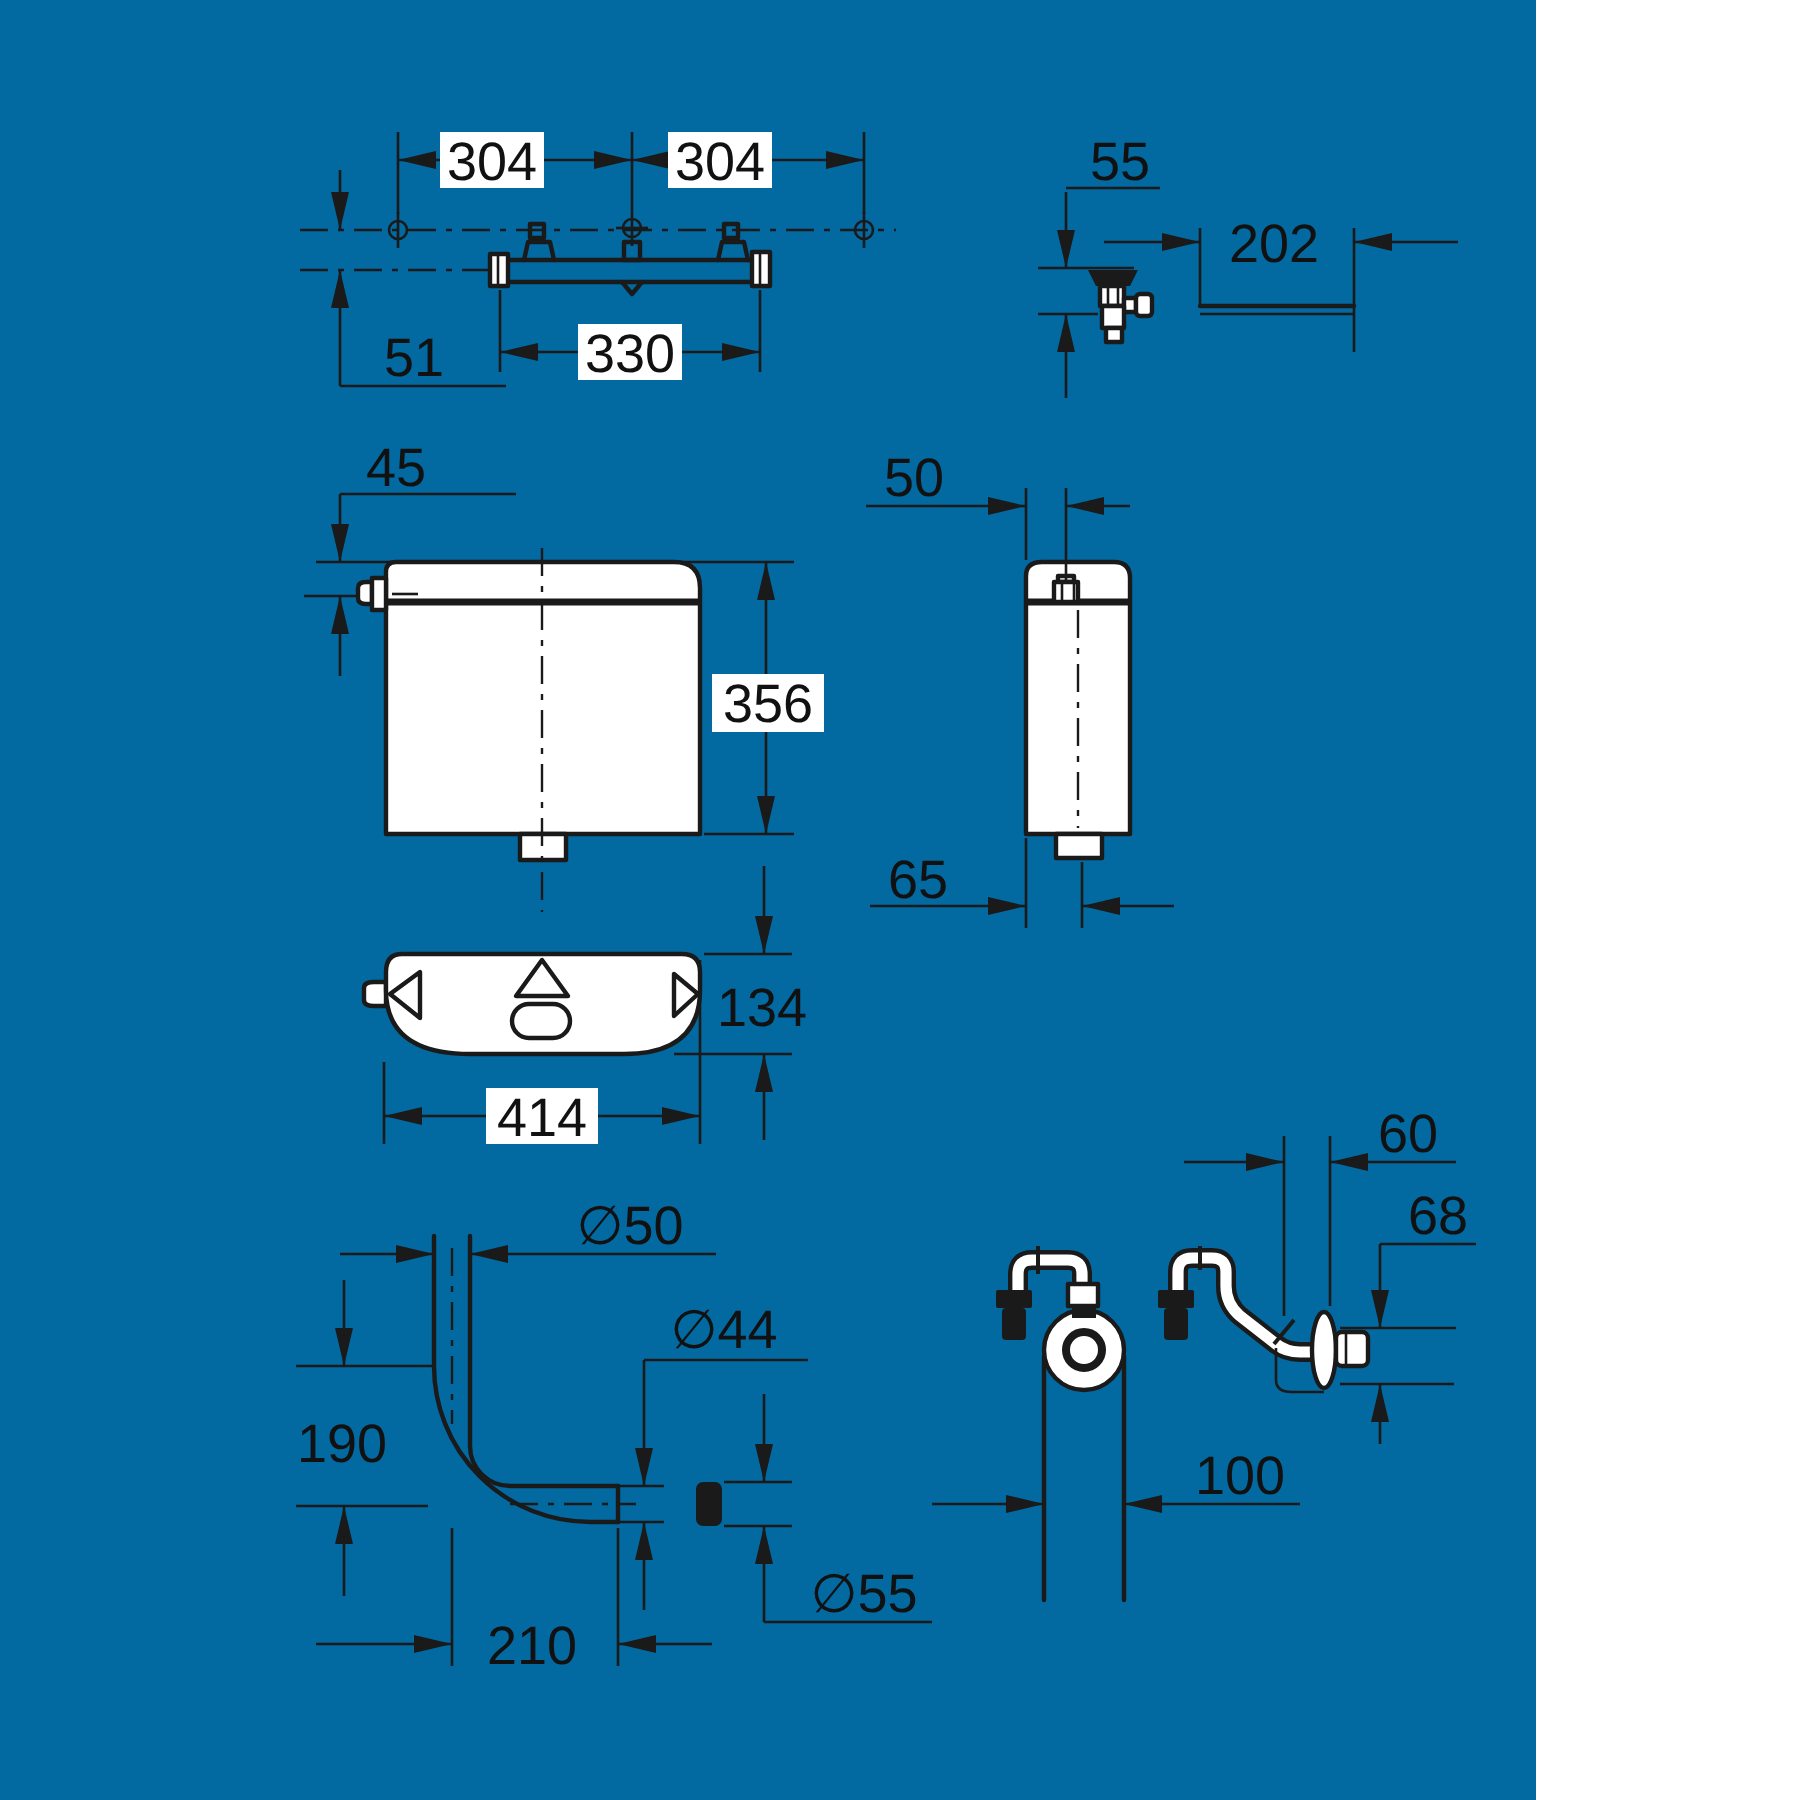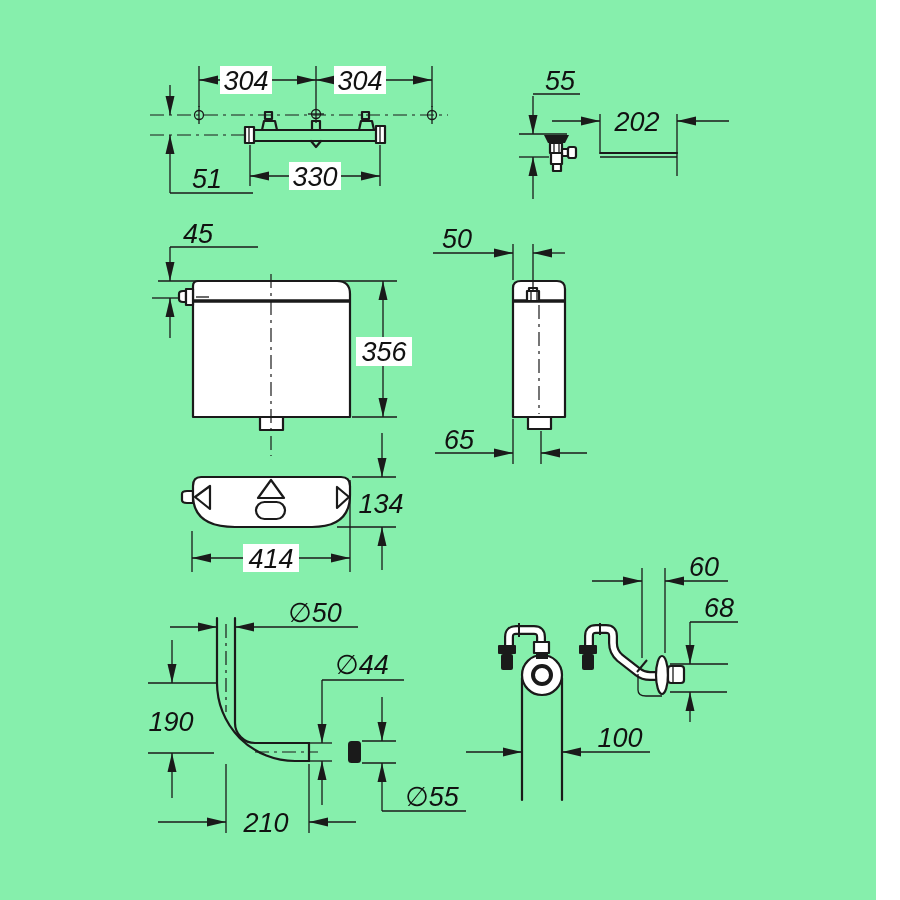--- a/index.html
+++ b/index.html
@@ -1,16 +1,16 @@
 <!DOCTYPE html>
 <html><head>
 <meta charset="utf-8">
 <style>
   html,body{margin:0;padding:0;background:#fff;}
-  .sheet{position:relative;width:876px;height:900px;background:#86efac;font-family:"Liberation Sans","DejaVu Sans",sans-serif;font-style:italic;}
+  .sheet{position:relative;width:768px;height:900px;background:#0369a1;font-family:"Liberation Sans","DejaVu Sans",sans-serif;}
   svg{display:block;}
   .ol{fill:none;stroke:#1a1a1a;stroke-width:2.2;stroke-linejoin:round;stroke-linecap:round;}
   .olw{fill:#fff;stroke:#1a1a1a;stroke-width:2.2;stroke-linejoin:round;}
   .bold{fill:none;stroke:#1a1a1a;stroke-width:3.6;}
   .thin{fill:none;stroke:#1a1a1a;stroke-width:1.3;}
   .cl{fill:none;stroke:#1a1a1a;stroke-width:1.2;stroke-dasharray:14 5 3 5;}
   .blk{fill:#1a1a1a;stroke:none;}
   .hoseO{fill:none;stroke:#1a1a1a;stroke-width:10;stroke-linecap:butt;}
   .hoseI{fill:none;stroke:#fff;stroke-width:5.6;stroke-linecap:butt;}
   .tick{fill:none;stroke:#1a1a1a;stroke-width:2;}

